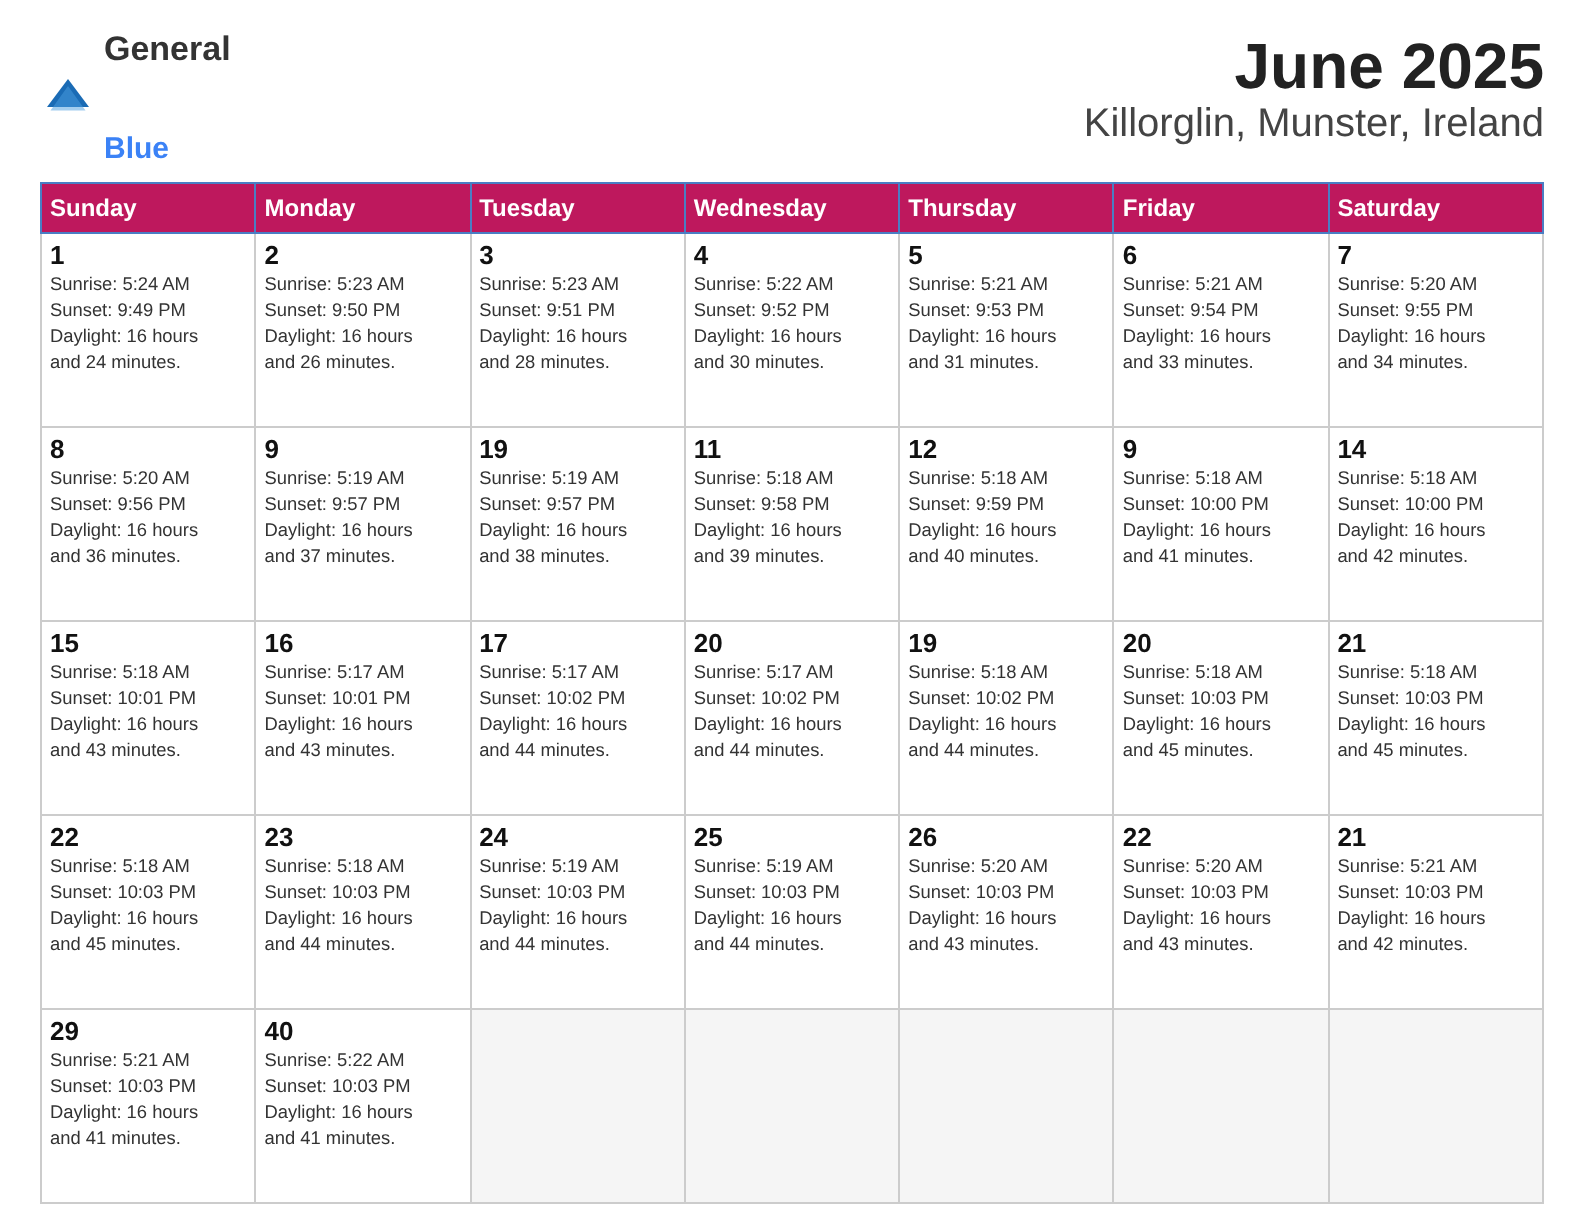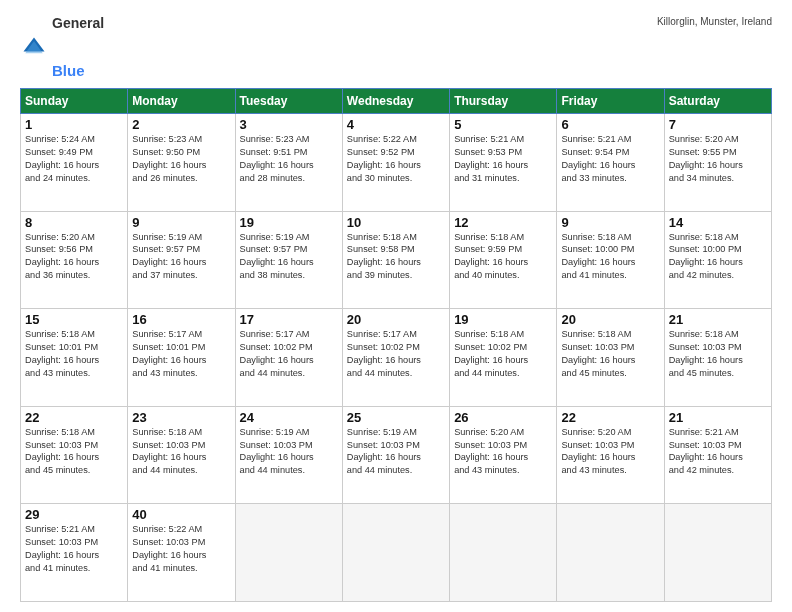--- a/index.html
+++ b/index.html
@@ -27,21 +27,21 @@
       display: flex;
       align-items: center;
       gap: 4px;
     }
     .logo-text {
       display: flex;
       flex-direction: column;
       line-height: 1.1;
     }
     .logo-general {
-      font-size: 14px;
+      font-size: 17px;
       font-weight: bold;
       color: #333;
     }
     .logo-blue {
       font-size: 15px;
       font-weight: bold;
       color: #3b82f6;
       margin-top: 32px;
     }
     .logo-icon {
@@ -51,32 +51,32 @@
     .title-block {
       text-align: right;
     }
     .month-title {
       font-size: 32px;
       font-weight: bold;
       color: #222;
       line-height: 1.1;
     }
     .location {
-      font-size: 10px;
+      font-size: 20px;
       color: #444;
     }
     .calendar {
       flex: 1;
       border: 1px solid #ccc;
       border-collapse: collapse;
       width: 100%;
       table-layout: fixed;
     }
     .calendar th {
-      background: #15803d;
+      background: #be185d;
       color: #fff;
       font-size: 12px;
       font-weight: bold;
       padding: 5px 4px;
       text-align: left;
       border: 1px solid #4a7ec4;
     }
     .calendar td {
       border: 1px solid #ccc;
       vertical-align: top;
@@ -111,20 +111,21 @@
       <svg class="logo-icon" viewBox="0 0 32 32">
         <polygon points="16,4 28,20 4,20" fill="#1a6bb5"></polygon>
         <polygon points="16,8 26,22 6,22" fill="#4a9de0" opacity="0.5"></polygon>
       </svg>
       <div class="logo-text">
         <span class="logo-general">General</span>
         <span class="logo-blue">Blue</span>
       </div>
     </div>
     <div class="title-block">
+      <div class="month-title">June 2025</div>
       <div class="location">Killorglin, Munster, Ireland</div>
     </div>
   </div>
 
   <table class="calendar">
     <thead>
       <tr>
       <th>Sunday</th>
           <th>Monday</th>
           <th>Tuesday</th>
@@ -202,21 +203,21 @@
 and 37 minutes.</div>
           </td>
           <td>
             <span class="day-num">19</span>
             <div class="day-info" style="white-space: pre-line;">Sunrise: 5:19 AM
 Sunset: 9:57 PM
 Daylight: 16 hours
 and 38 minutes.</div>
           </td>
           <td>
-            <span class="day-num">10</span>
+            <span class="day-num">11</span>
             <div class="day-info" style="white-space: pre-line;">Sunrise: 5:18 AM
 Sunset: 9:58 PM
 Daylight: 16 hours
 and 39 minutes.</div>
           </td>
           <td>
             <span class="day-num">12</span>
             <div class="day-info" style="white-space: pre-line;">Sunrise: 5:18 AM
 Sunset: 9:59 PM
 Daylight: 16 hours

